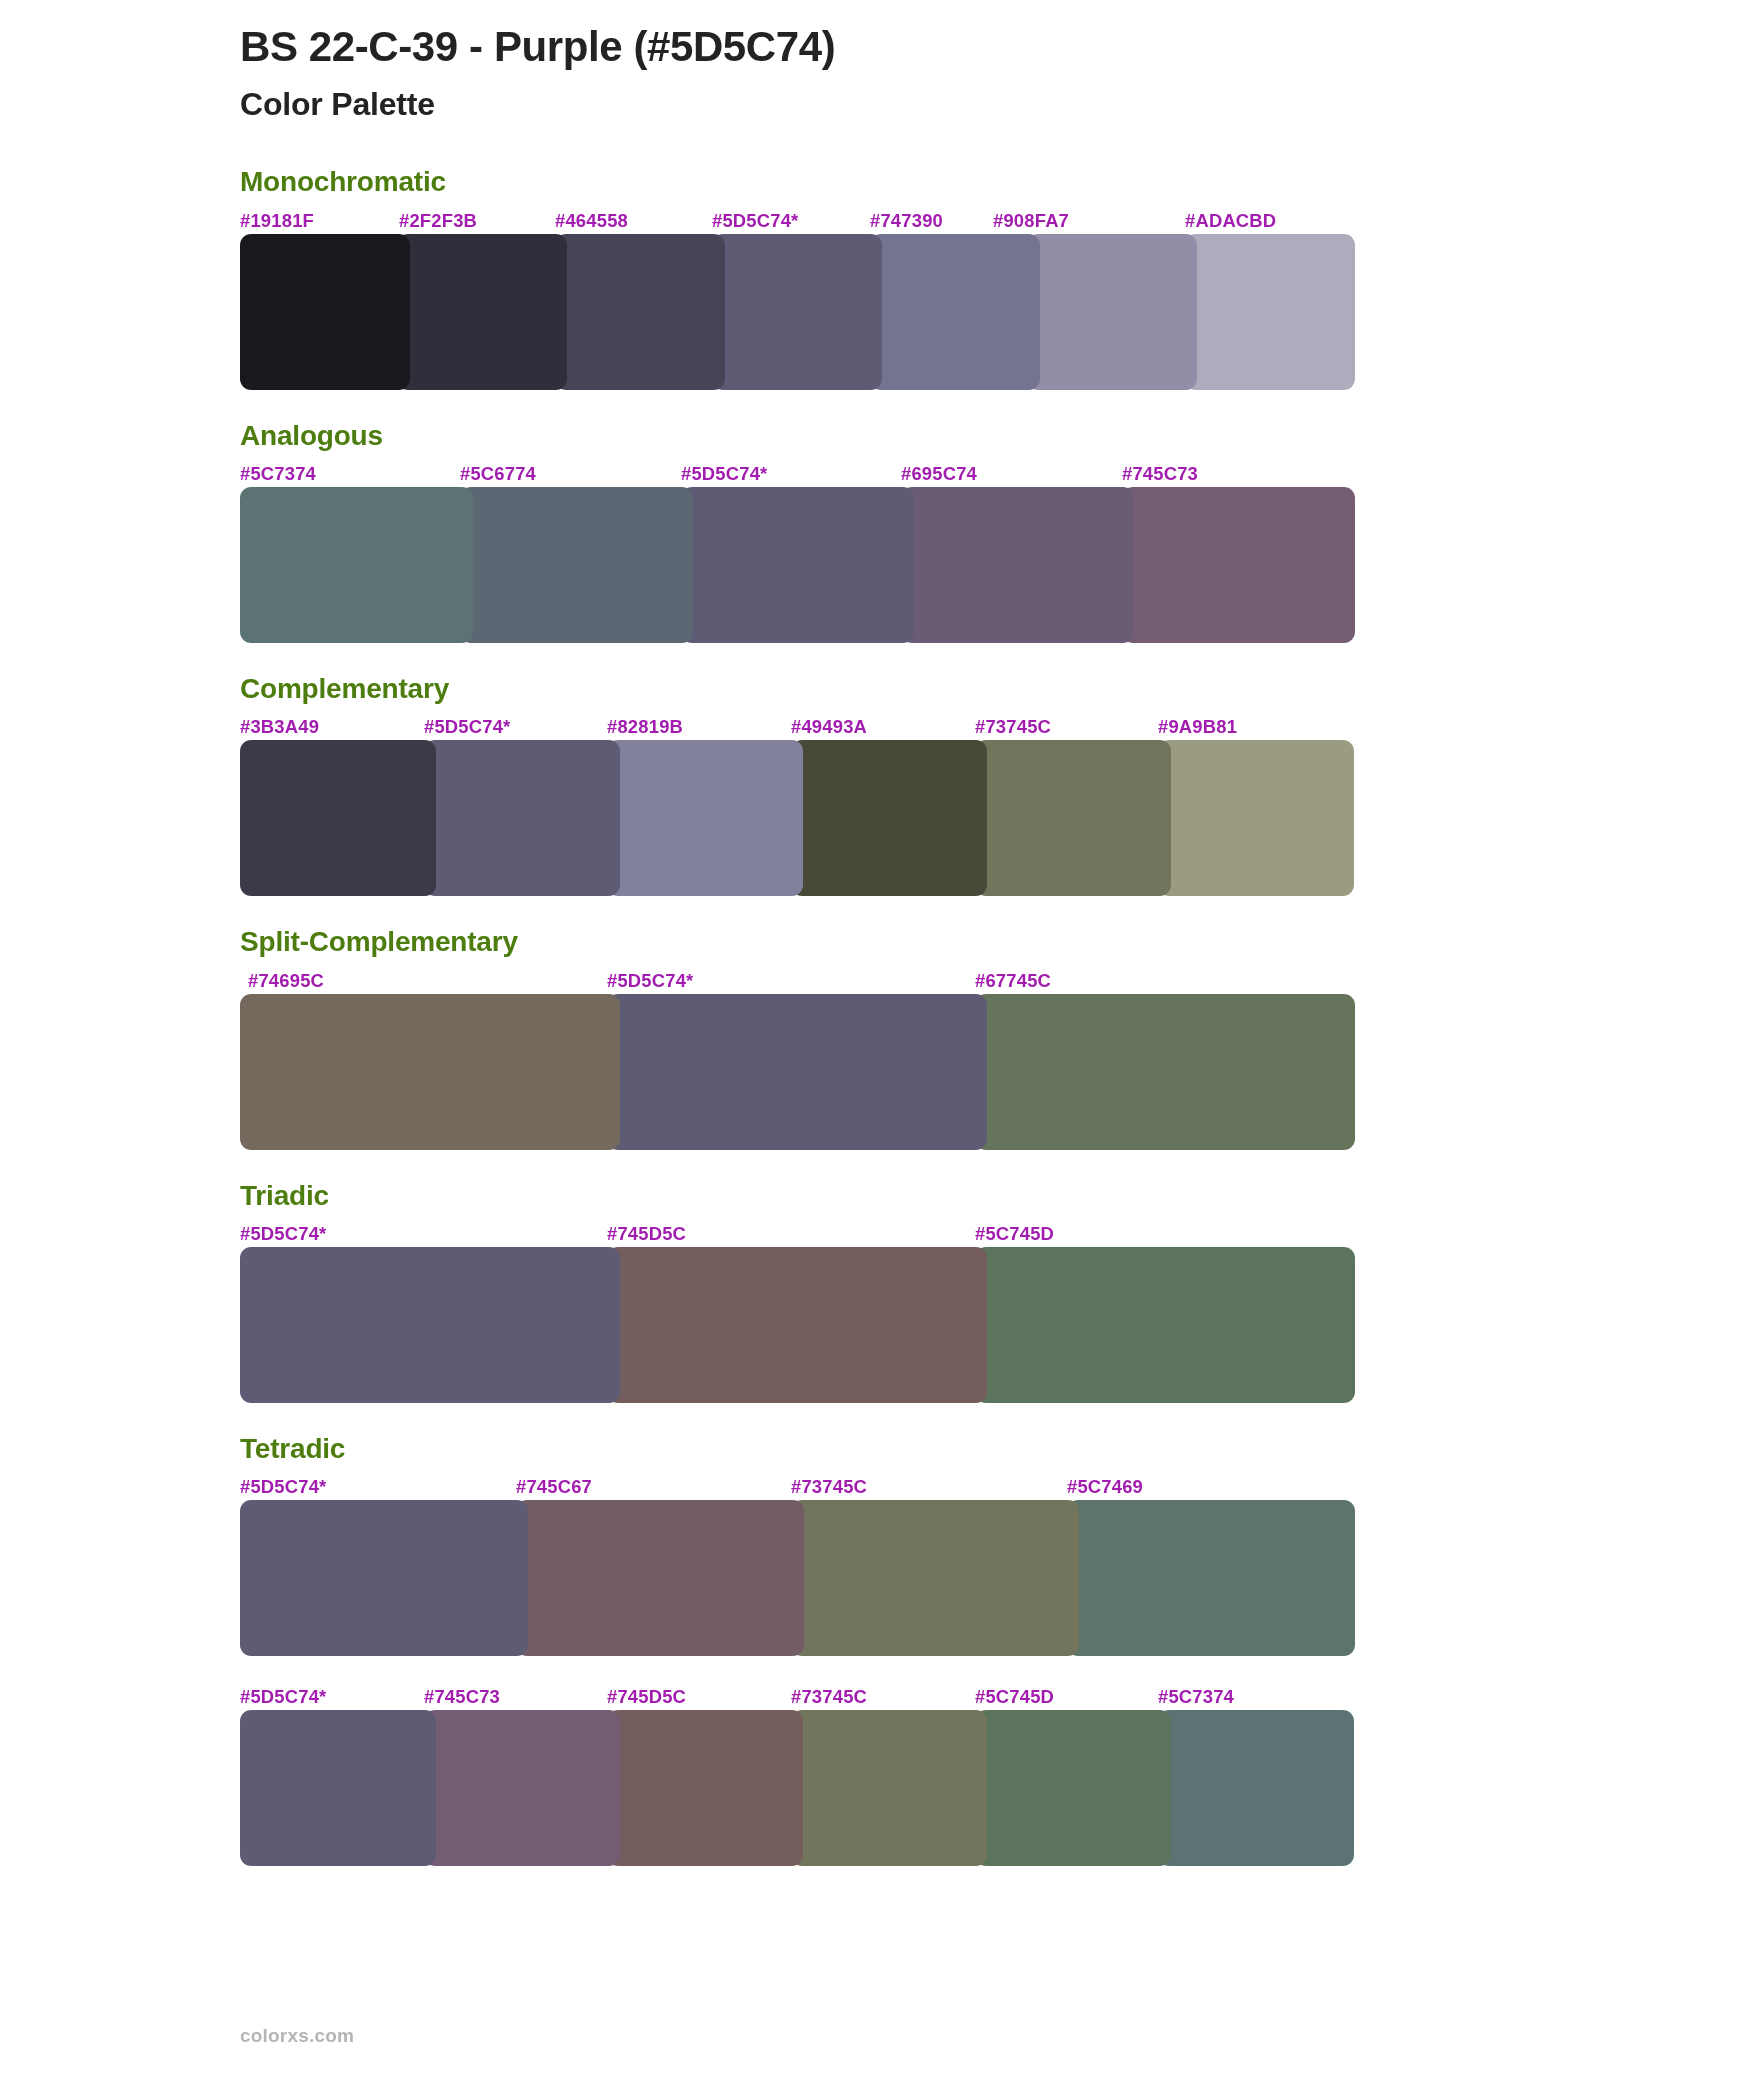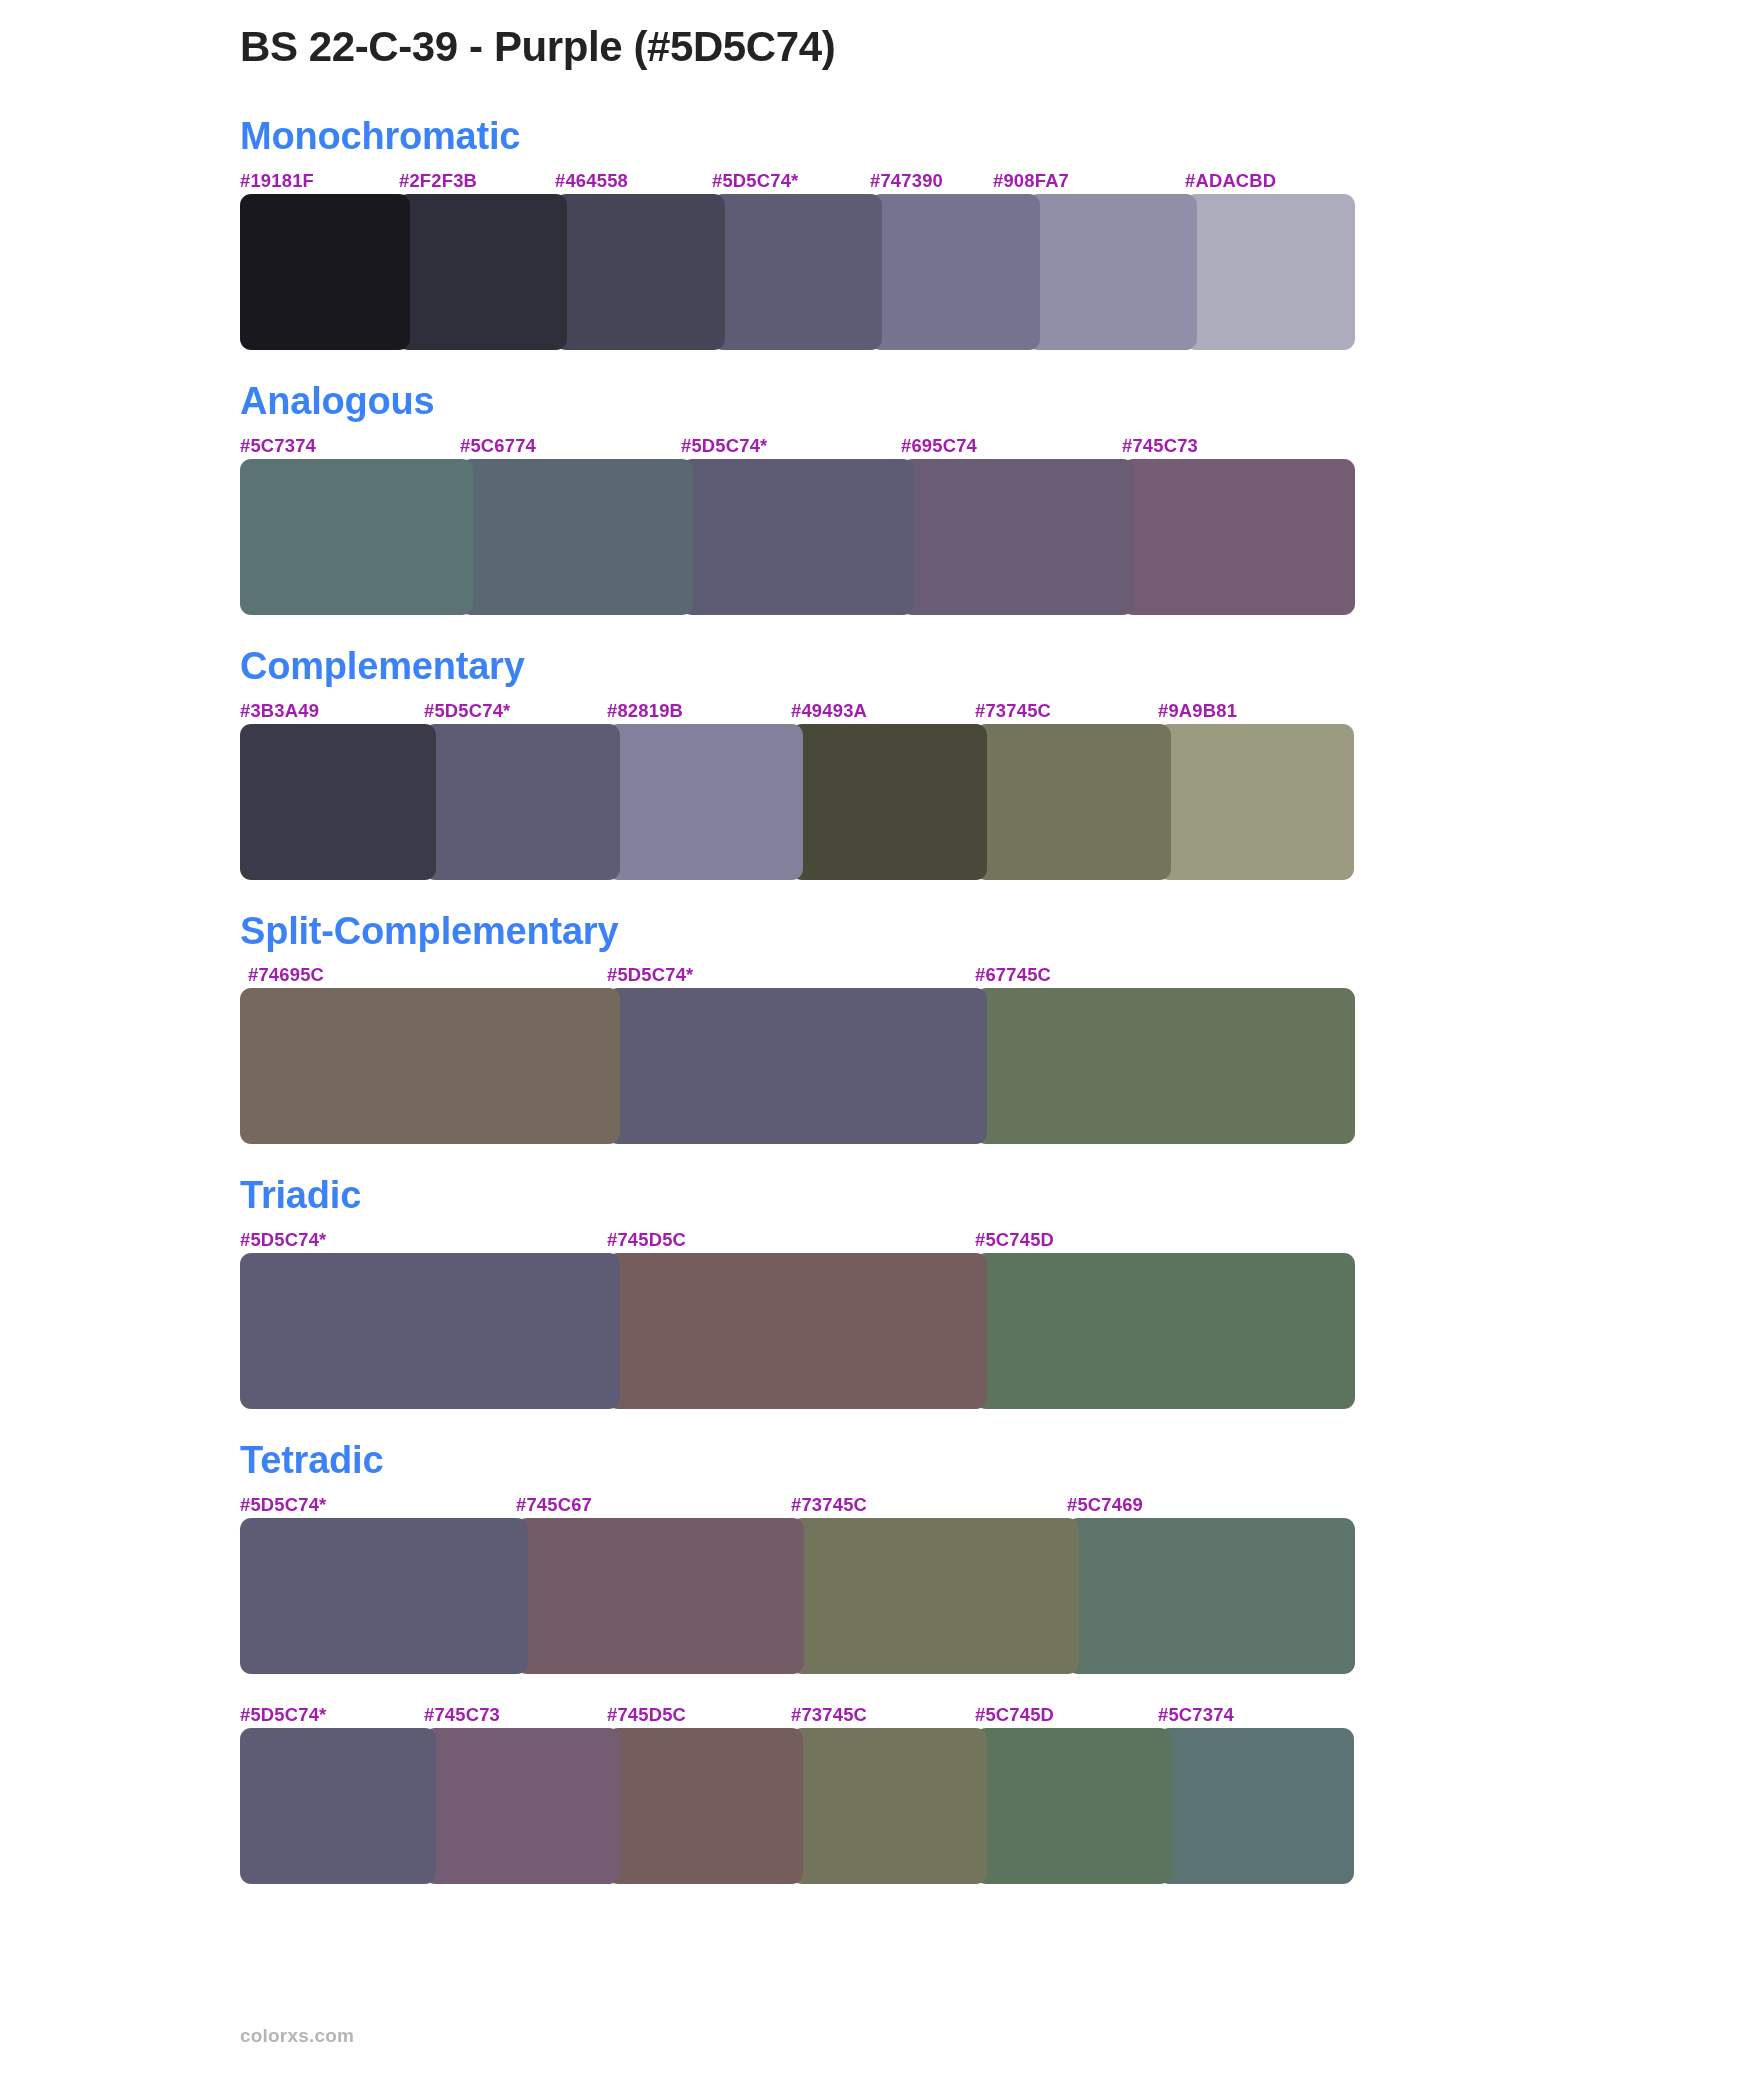--- a/index.html
+++ b/index.html
@@ -47,23 +47,23 @@
   .sections {
     margin-top: 43px;
   }
 
   .section {
     padding-left: 240px;
     margin-bottom: 30px;
   }
 
   .section-heading {
-    font-size: 38px;
-    font-weight: bold;
-    color: #3b82f6;
+    font-size: 28px;
+    font-weight: bold;
+    color: #4d7c0f;
     letter-spacing: -0.2px;
     line-height: 1.15;
     margin-bottom: 11.2px;
   }
 
   .labels-row {
     position: relative;
     height: 24px;
   }
 
@@ -103,20 +103,21 @@
     letter-spacing: 0.2px;
   }
 </style>
 </head>
 <body>
 
 <div class="page">
 
   <div class="header">
     <div class="page-title">BS 22-C-39 - Purple (#5D5C74)</div>
+    <div class="page-subtitle">Color Palette</div>
   </div>
 
   <div class="sections">
       <div class="section" data-rowheight="tall">
         <div class="section-heading">Monochromatic</div>
         <div class="labels-row">
           <div class="swatch-label" style="left: 0px;">#19181F</div>
           <div class="swatch-label" style="left: 159px;">#2F2F3B</div>
           <div class="swatch-label" style="left: 315px; text-align: right;">#464558</div>
           <div class="swatch-label" style="left: 472px;">#5D5C74*</div>

